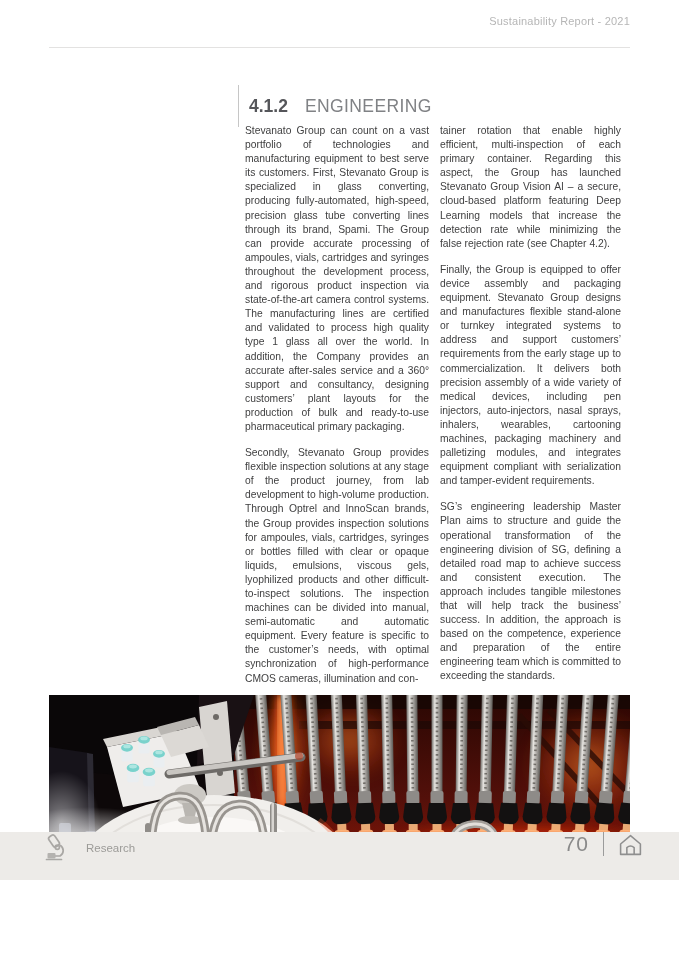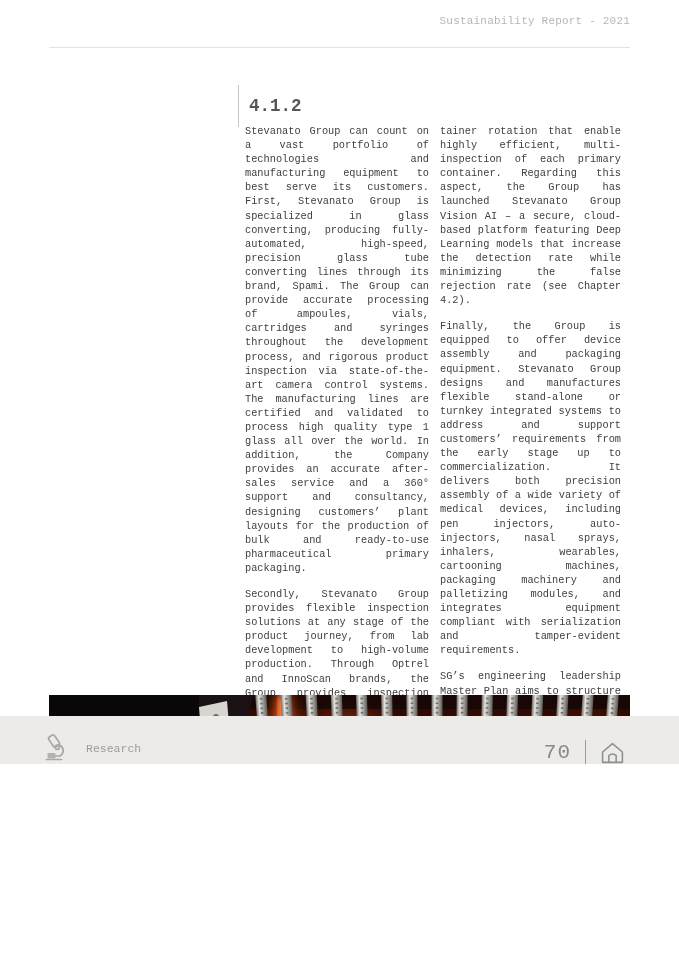--- a/index.html
+++ b/index.html
@@ -1,49 +1,50 @@
 <!DOCTYPE html>
 <html><head>
 <meta charset="utf-8">
 <style>
   html,body{margin:0;padding:0;background:#fff;}
-  .page{position:relative;width:679px;height:764px;background:#ffffff;overflow:hidden;
-        font-family:Liberation Mono, monospace;}
+  .page{position:relative;width:679px;height:880px;background:#ffffff;overflow:hidden;
+        font-family:Liberation Sans, sans-serif;}
   .header-title{position:absolute;top:15px;right:49px;font-size:11px;color:#b6b6b6;letter-spacing:.2px;}
   .rule{position:absolute;left:49px;top:47px;width:581px;height:1px;background:#e3e2e1;}
   .heading{position:absolute;left:238px;top:85px;height:42px;display:flex;align-items:center;
            border-left:1px solid #c6c6c6;padding-left:10px;font-size:17.5px;}
   .heading .num{font-weight:700;color:#55565a;margin-right:17px;}
   .heading .ttl{font-weight:400;color:#808285;letter-spacing:.4px;}
   .col{position:absolute;top:124px;font-size:10.3px;line-height:14.1px;color:#404041;
        text-align:justify;text-justify:inter-word;}
   .col p{margin:0 0 12px 0;}
   .col-left{left:245px;width:184px;}
   .col-right{left:440px;width:181px;}
   .photo{position:absolute;left:49px;top:695px;width:581px;height:173px;}
   .photo svg{display:block;width:100%;height:100%;}
   .footer{position:absolute;left:0;bottom:0;width:679px;height:48px;background:#edebe8;
-          display:flex;align-items:flex-end;justify-content:space-between;
-          padding:0 54px 0 41px;box-sizing:border-box;}
+          display:flex;align-items:flex-start;justify-content:space-between;
+          padding:0 36px 0 41px;box-sizing:border-box;}
   .f-left{display:flex;align-items:center;gap:13px;}
   .f-label{font-size:11.5px;color:#9c9b98;}
   .f-right{display:flex;align-items:center;gap:14px;}
   .pn{font-size:21px;color:#8a8a8a;letter-spacing:1px;}
   .vbar{width:1px;height:24px;background:#9b9b9b;}
 </style>
 </head>
 <body>
 
 <div class="page">
 
   <span class="header-title">Sustainability Report - 2021</span>
   <div class="rule"></div>
 
   <div class="heading">
     <span class="num">4.1.2</span>
+    <span class="ttl">ENGINEERING</span>
   </div>
 
   <div class="col col-left">
     <p>Stevanato Group can count on a vast portfolio of technologies and manufacturing equipment to best serve its customers. First, Stevanato Group is specialized in glass converting, producing fully-automated, high-speed, precision glass tube converting lines through its brand, Spami. The Group can provide accurate processing of ampoules, vials, cartridges and syringes throughout the development process, and rigorous product inspection via state-of-the-art camera control systems. The manufacturing lines are certified and validated to process high quality type 1 glass all over the world. In addition, the Company provides an accurate after-sales service and a 360° support and consultancy, designing customers’ plant layouts for the production of bulk and ready-to-use pharmaceutical primary packaging.</p>
     <p>Secondly, Stevanato Group provides flexible inspection solutions at any stage of the product journey, from lab development to high-volume production. Through Optrel and InnoScan brands, the Group provides inspection solutions for ampoules, vials, cartridges, syringes or bottles filled with clear or opaque liquids, emulsions, viscous gels, lyophilized products and other difficult-to-inspect solutions. The inspection machines can be divided into manual, semi-automatic and automatic equipment. Every feature is specific to the customer’s needs, with optimal synchronization of high-performance CMOS cameras, illumination and con-</p>
   </div>
 
   <div class="col col-right">
     <p>tainer rotation that enable highly efficient, multi-inspection of each primary container. Regarding this aspect, the Group has launched Stevanato Group Vision AI – a secure, cloud-based platform featuring Deep Learning models that increase the detection rate while minimizing the false rejection rate (see Chapter 4.2).</p>
     <p>Finally, the Group is equipped to offer device assembly and packaging equipment. Stevanato Group designs and manufactures flexible stand-alone or turnkey integrated systems to address and support customers’ requirements from the early stage up to commercialization. It delivers both precision assembly of a wide variety of medical devices, including pen injectors, auto-injectors, nasal sprays, inhalers, wearables, cartooning machines, packaging machinery and palletizing modules, and integrates equipment compliant with serialization and tamper-evident requirements.</p>

